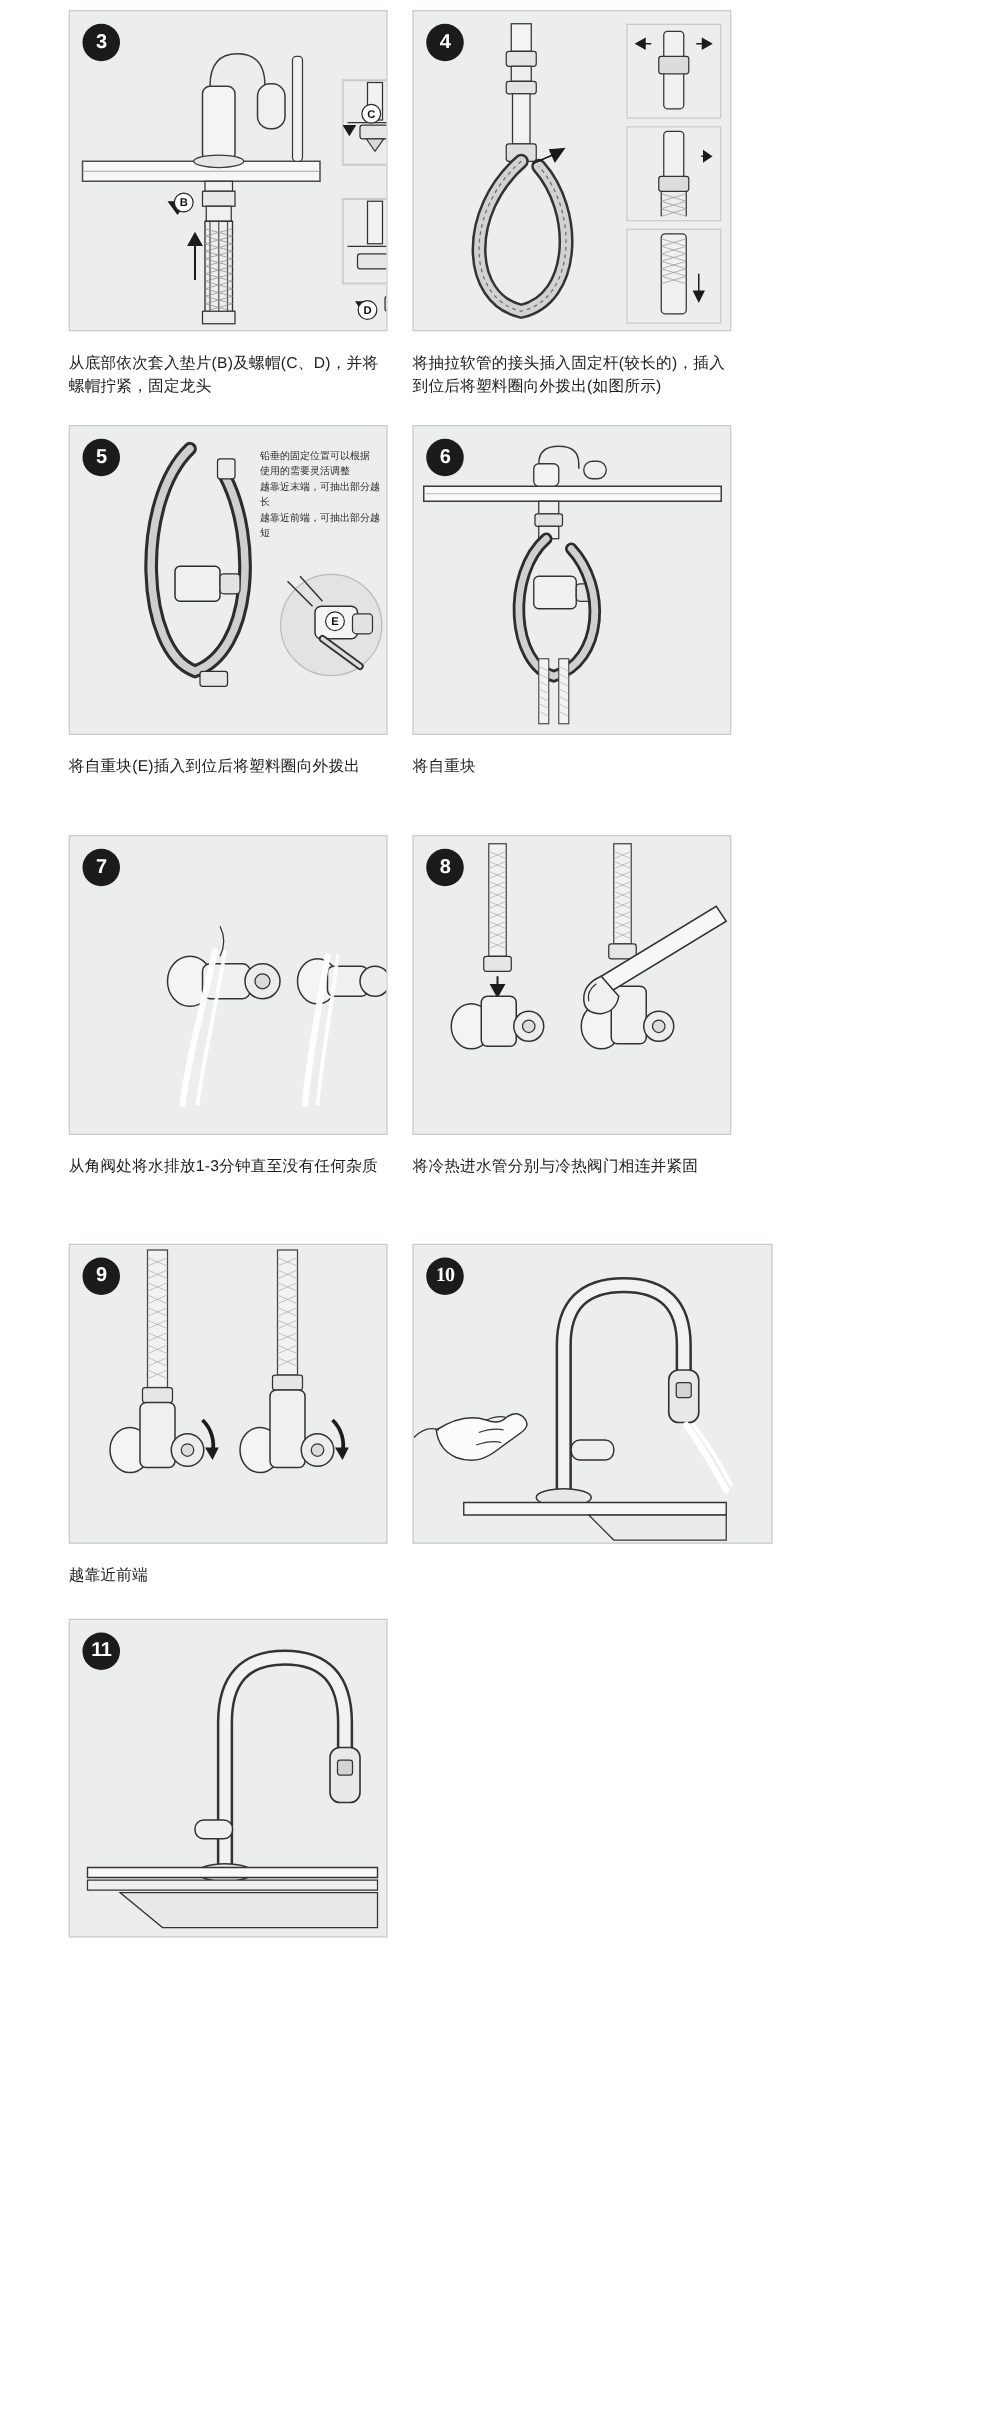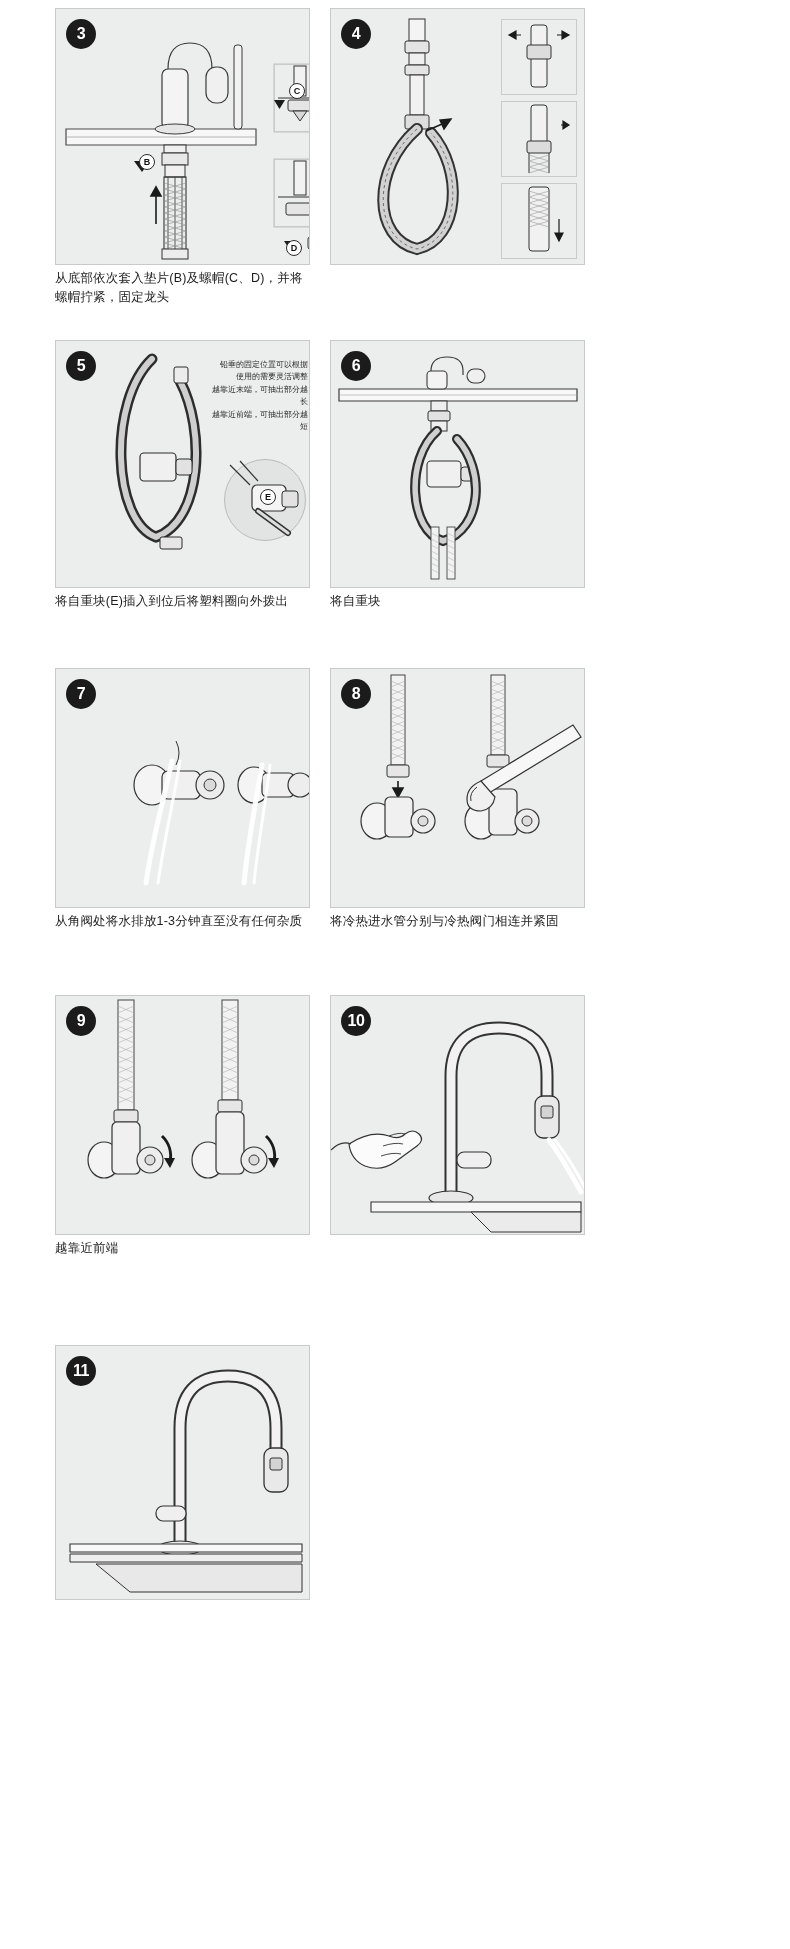--- a/index.html
+++ b/index.html
@@ -33,33 +33,33 @@
     color: #ffffff;
     font-size: 16px;
     font-weight: bold;
     display: flex;
     align-items: center;
     justify-content: center;
     z-index: 5;
     letter-spacing: -0.5px;
   }
   .caption {
-    margin-top: 4px;
+    margin-top: 16px;
     font-size: 12.5px;
     line-height: 1.5;
     color: #1d1d1d;
     letter-spacing: 0.2px;
     width: 100%;
   }
   .note {
     position: absolute;
     font-size: 8px;
     line-height: 1.55;
     color: #2a2a2a;
-    text-align: right;
+    text-align: left;
     white-space: pre-line;
   }
   .inset {
     position: absolute;
     background: #eceded;
     border: 1px solid #c9cbcb;
   }
   .letter {
     position: absolute;
     width: 16px; height: 16px;
@@ -192,20 +192,21 @@
       </svg>
       <svg style="position:absolute; left:170px; top:174px;" width="76" height="76" viewBox="0 0 76 76">
         <rect x="28" y="4" width="20" height="64" rx="3" fill="#f1f1f1" stroke="#333" stroke-width="1"></rect>
         <g stroke="#999" stroke-width="0.6">
           <path d="M28 8 L48 14 M28 14 L48 20 M28 20 L48 26 M28 26 L48 32 M28 32 L48 38 M28 38 L48 44"></path>
           <path d="M48 8 L28 14 M48 14 L28 20 M48 20 L28 26 M48 26 L28 32 M48 32 L28 38 M48 38 L28 44"></path>
         </g>
         <path d="M58 36 L58 56 M58 58 l-4 -8 l8 0 Z" fill="#1b1b1b" stroke="#1b1b1b" stroke-width="1.2"></path>
       </svg>
     </div>
+    <div class="caption">将抽拉软管的接头插入固定杆(较长的)，插入到位后将塑料圈向外拨出(如图所示)</div>
   </div>
 
   <div class="step" style="left:55px; top:340px; width:255px;">
     <div class="panel" style="width:255px; height:248px;">
       <div class="badge">5</div>
       <svg width="255" height="248" viewBox="0 0 255 248">
 
         <path d="M96 18 C 52 60 56 180 100 196 C 146 180 150 90 124 40" fill="none" stroke="#2d2d2d" stroke-width="11" stroke-linecap="round"></path>
         <path d="M96 18 C 52 60 56 180 100 196 C 146 180 150 90 124 40" fill="none" stroke="#cfcfcf" stroke-width="6" stroke-linecap="round"></path>
 
@@ -357,21 +358,21 @@
         <circle cx="198" cy="164" r="5" fill="#dcdcdc" stroke="#333" stroke-width="1"></circle>
 
         <path d="M210 140 a28 28 0 0 1 8 26" fill="none" stroke="#1b1b1b" stroke-width="3"></path>
         <path d="M218 172 l-6 -10 l11 0 Z" fill="#1b1b1b"></path>
       </svg>
     </div>
     <div class="caption">越靠近前端</div>
   </div>
 
   <div class="step" style="left:330px; top:995px; width:255px;">
-    <div class="panel" style="width:255px; height:240px;">
+    <div class="panel" style="width:288px; height:240px;font-family:Liberation Serif, serif;">
       <div class="badge">10</div>
       <svg width="255" height="240" viewBox="0 0 255 240">
 
         <path d="M120 200 L120 80 q0 -48 48 -48 q48 0 48 48 L216 110" fill="none" stroke="#333" stroke-width="13" stroke-linejoin="round"></path>
         <path d="M120 200 L120 80 q0 -48 48 -48 q48 0 48 48 L216 110" fill="none" stroke="#f2f2f2" stroke-width="9" stroke-linejoin="round"></path>
 
         <rect x="204" y="100" width="24" height="42" rx="8" fill="#e9e9e9" stroke="#333" stroke-width="1.3"></rect>
         <rect x="210" y="110" width="12" height="12" rx="2" fill="#d4d4d4" stroke="#333" stroke-width="1"></rect>
 
         <rect x="126" y="156" width="34" height="16" rx="7" fill="#efefef" stroke="#333" stroke-width="1.2"></rect>
@@ -386,21 +387,21 @@
 
         <path d="M18 148 q22 -14 40 -8 q10 4 16 -2 q8 -6 14 0 q6 6 -2 12 l-22 16 q-14 10 -30 4 q-14 -6 -16 -22 Z" fill="#fbfbfb" stroke="#333" stroke-width="1.2"></path>
         <path d="M58 140 q10 -4 16 -2" fill="none" stroke="#333" stroke-width="0.9"></path>
         <path d="M52 150 q12 -4 20 -2" fill="none" stroke="#333" stroke-width="0.9"></path>
         <path d="M50 160 q12 -4 20 -2" fill="none" stroke="#333" stroke-width="0.9"></path>
         <path d="M0 154 q10 -10 20 -6" fill="none" stroke="#333" stroke-width="1.1"></path>
       </svg>
     </div>
   </div>
 
-  <div class="step" style="left:55px; top:1345px; width:259px;">
+  <div class="step" style="left:55px; top:1295px; width:259px;">
     <div class="panel" style="width:255px; height:255px;">
       <div class="badge">11</div>
       <svg width="255" height="255" viewBox="0 0 255 255">
 
         <path d="M124 200 L124 82 q0 -52 48 -52 q48 0 48 52 L220 112" fill="none" stroke="#333" stroke-width="13" stroke-linejoin="round"></path>
         <path d="M124 200 L124 82 q0 -52 48 -52 q48 0 48 52 L220 112" fill="none" stroke="#f2f2f2" stroke-width="9" stroke-linejoin="round"></path>
 
         <rect x="208" y="102" width="24" height="44" rx="8" fill="#e9e9e9" stroke="#333" stroke-width="1.3"></rect>
         <rect x="214" y="112" width="12" height="12" rx="2" fill="#d4d4d4" stroke="#333" stroke-width="1"></rect>
 

